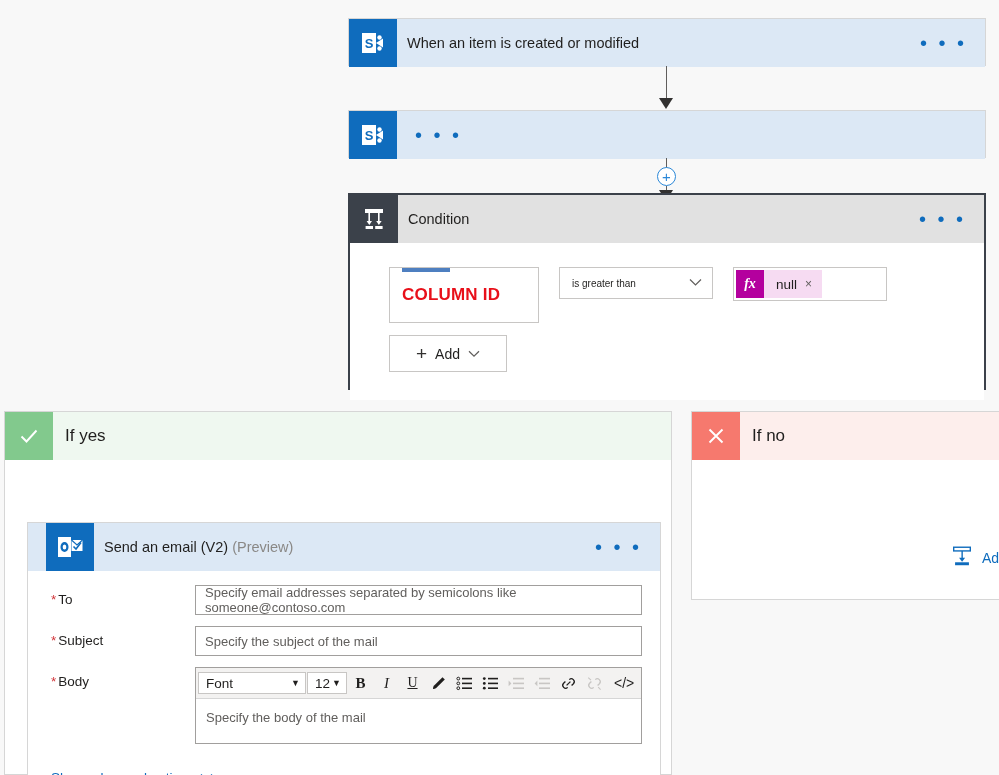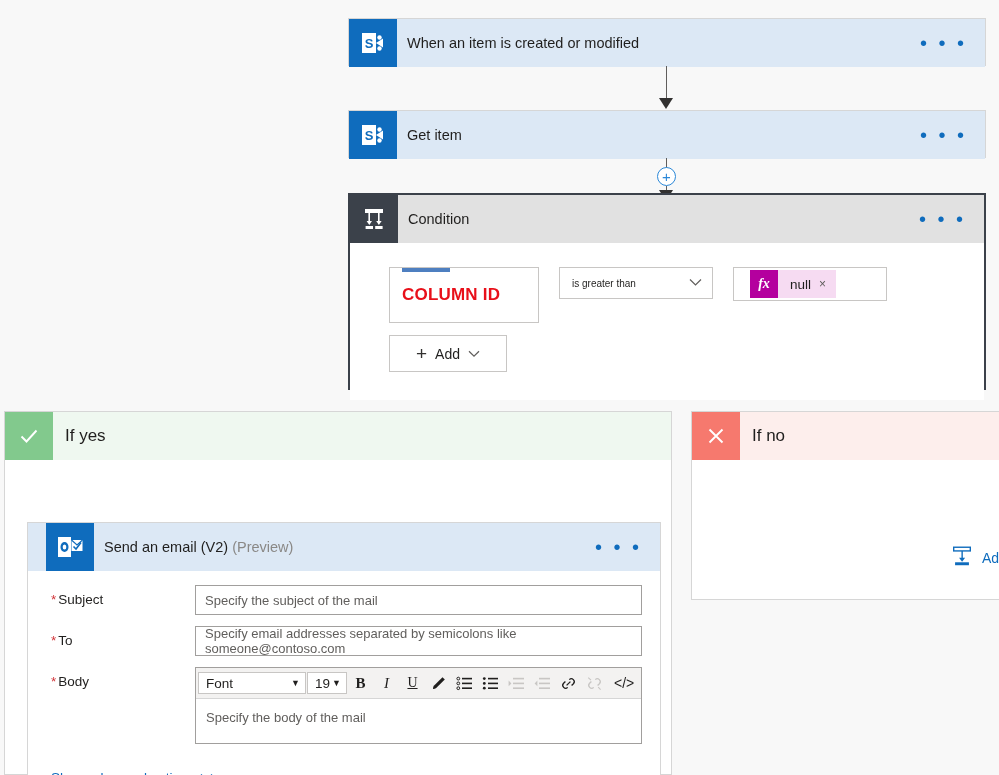--- a/index.html
+++ b/index.html
@@ -112,21 +112,21 @@
   }
   .chev { color: #605e5c; font-size: 12px; }
   .cond-value {
     width: 154px; height: 34px;
     border: 1px solid #c8c6c4;
     background: #fff;
     display: flex; align-items: center;
   }
   .fx-chip {
     width: 28px; height: 28px;
-    margin-left: 16px;
+    margin-left: 2px;
     background: #b4009e;
     color: #fff;
     display: flex; align-items: center; justify-content: center;
     font-style: italic;
     font-size: 14px;
     font-family: "Liberation Serif", serif;
     font-weight: bold;
   }
   .token-pill {
     height: 28px;
@@ -268,21 +268,20 @@
     <div class="card-header">
       <div class="card-icon icon-sp">
         <svg width="26" height="26" viewBox="0 0 26 26" aria-hidden="true">
           <rect x="2" y="3" width="14" height="20" fill="#ffffff"></rect>
           <text x="9" y="18" font-family="Liberation Sans, sans-serif" font-size="13" font-weight="bold" fill="#0f6cbd" text-anchor="middle">S</text>
           <circle cx="19.5" cy="7.5" r="2.2" fill="#ffffff"></circle>
           <circle cx="19.5" cy="18.5" r="2.2" fill="#ffffff"></circle>
           <path d="M16 13 L23 8.6 L23 17.4 Z" fill="#ffffff"></path>
         </svg>
       </div>
-      <div class="card-title">Get item</div>
       <div class="ellipsis">• • •</div>
     </div>
   </div>
 
   <div class="conn">
     <div class="conn-line" style="left:666px; top:158px; height:11px;"></div>
     <div class="plus-circle" style="left:657px; top:167px;">+</div>
     <div class="conn-line" style="left:666px; top:186px; height:6px;"></div>
     <div class="arrow-head" style="left:659px; top:190px;"></div>
   </div>
@@ -363,50 +362,50 @@
           <span>Send an email (V2)</span>
           <span class="preview-tag">(Preview)</span>
         </div>
         <div class="ellipsis">• • •</div>
       </div>
 
       <div class="email-body">
         
         <div class="form-row">
           <div class="form-label">
-            <span class="req">*</span><span>Subject</span>
+            <span class="req">*</span><span>To</span>
           </div>
           <div class="field-input">
-            <span>Specify the subject of the mail</span>
+            <span>Specify email addresses separated by semicolons like someone@contoso.com</span>
           </div>
         </div>
 
         
         <div class="form-row">
           <div class="form-label">
-            <span class="req">*</span><span>To</span>
+            <span class="req">*</span><span>Subject</span>
           </div>
           <div class="field-input">
-            <span>Specify email addresses separated by semicolons like someone@contoso.com</span>
+            <span>Specify the subject of the mail</span>
           </div>
         </div>
 
         
         <div class="form-row">
           <div class="form-label">
             <span class="req">*</span><span>Body</span>
           </div>
           <div class="rte">
             <div class="rte-toolbar">
               <div class="tb-select tb-font">
                 <span>Font</span>
                 <span class="tb-caret">▼</span>
               </div>
               <div class="tb-select tb-size">
-                <span>19</span>
+                <span>12</span>
                 <span class="tb-caret">▼</span>
               </div>
               <div class="tb-btn bold">B</div>
               <div class="tb-btn ital">I</div>
               <div class="tb-btn undl">U</div>
               <div class="tb-btn">
                 <svg width="17" height="17" viewBox="0 0 17 17" aria-hidden="true">
                   <path d="M12.5 2.2 L14.8 4.5 L6.2 13.1 L3 14 L3.9 10.8 Z" fill="#201f1e"></path>
                   <path d="M3 14 L3.9 10.8 L6.2 13.1 Z" fill="#201f1e"></path>
                 </svg>

